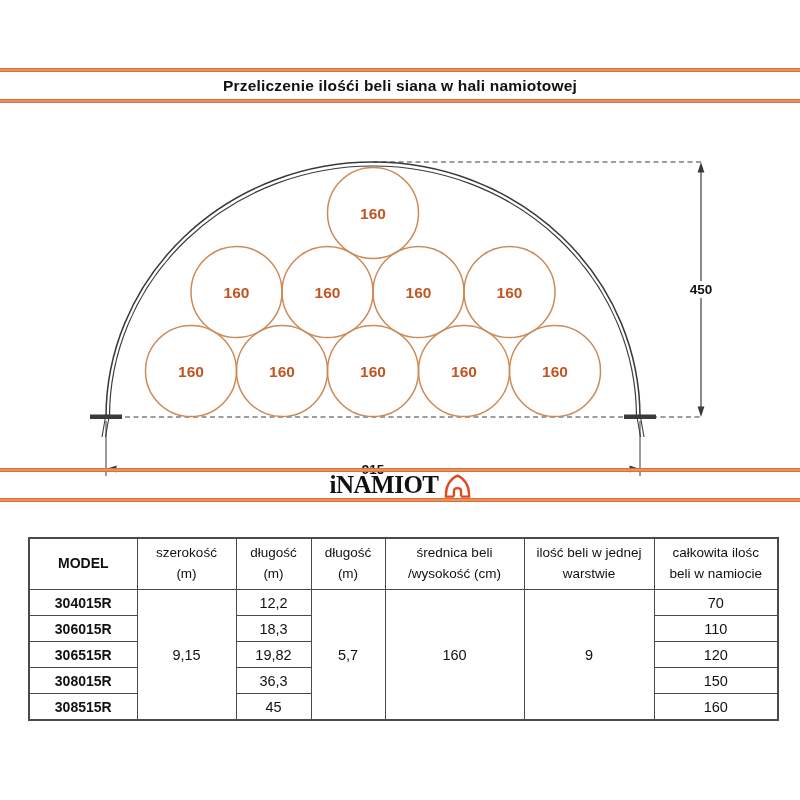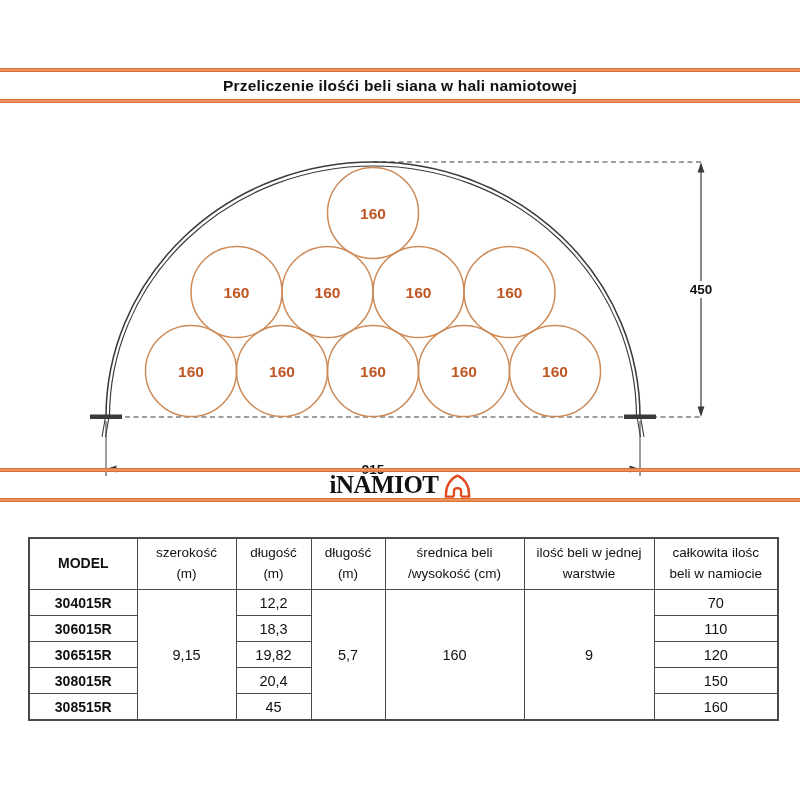--- a/index.html
+++ b/index.html
@@ -166,21 +166,21 @@
         <td>18,3</td>
         <td>110</td>
       </tr>
       <tr>
         <td class="model">306515R</td>
         <td>19,82</td>
         <td>120</td>
       </tr>
       <tr>
         <td class="model">308015R</td>
-        <td>20,4</td>
+        <td>36,3</td>
         <td>150</td>
       </tr>
       <tr>
         <td class="model">308515R</td>
         <td>45</td>
         <td>160</td>
       </tr>
     </tbody>
   </table>
 

